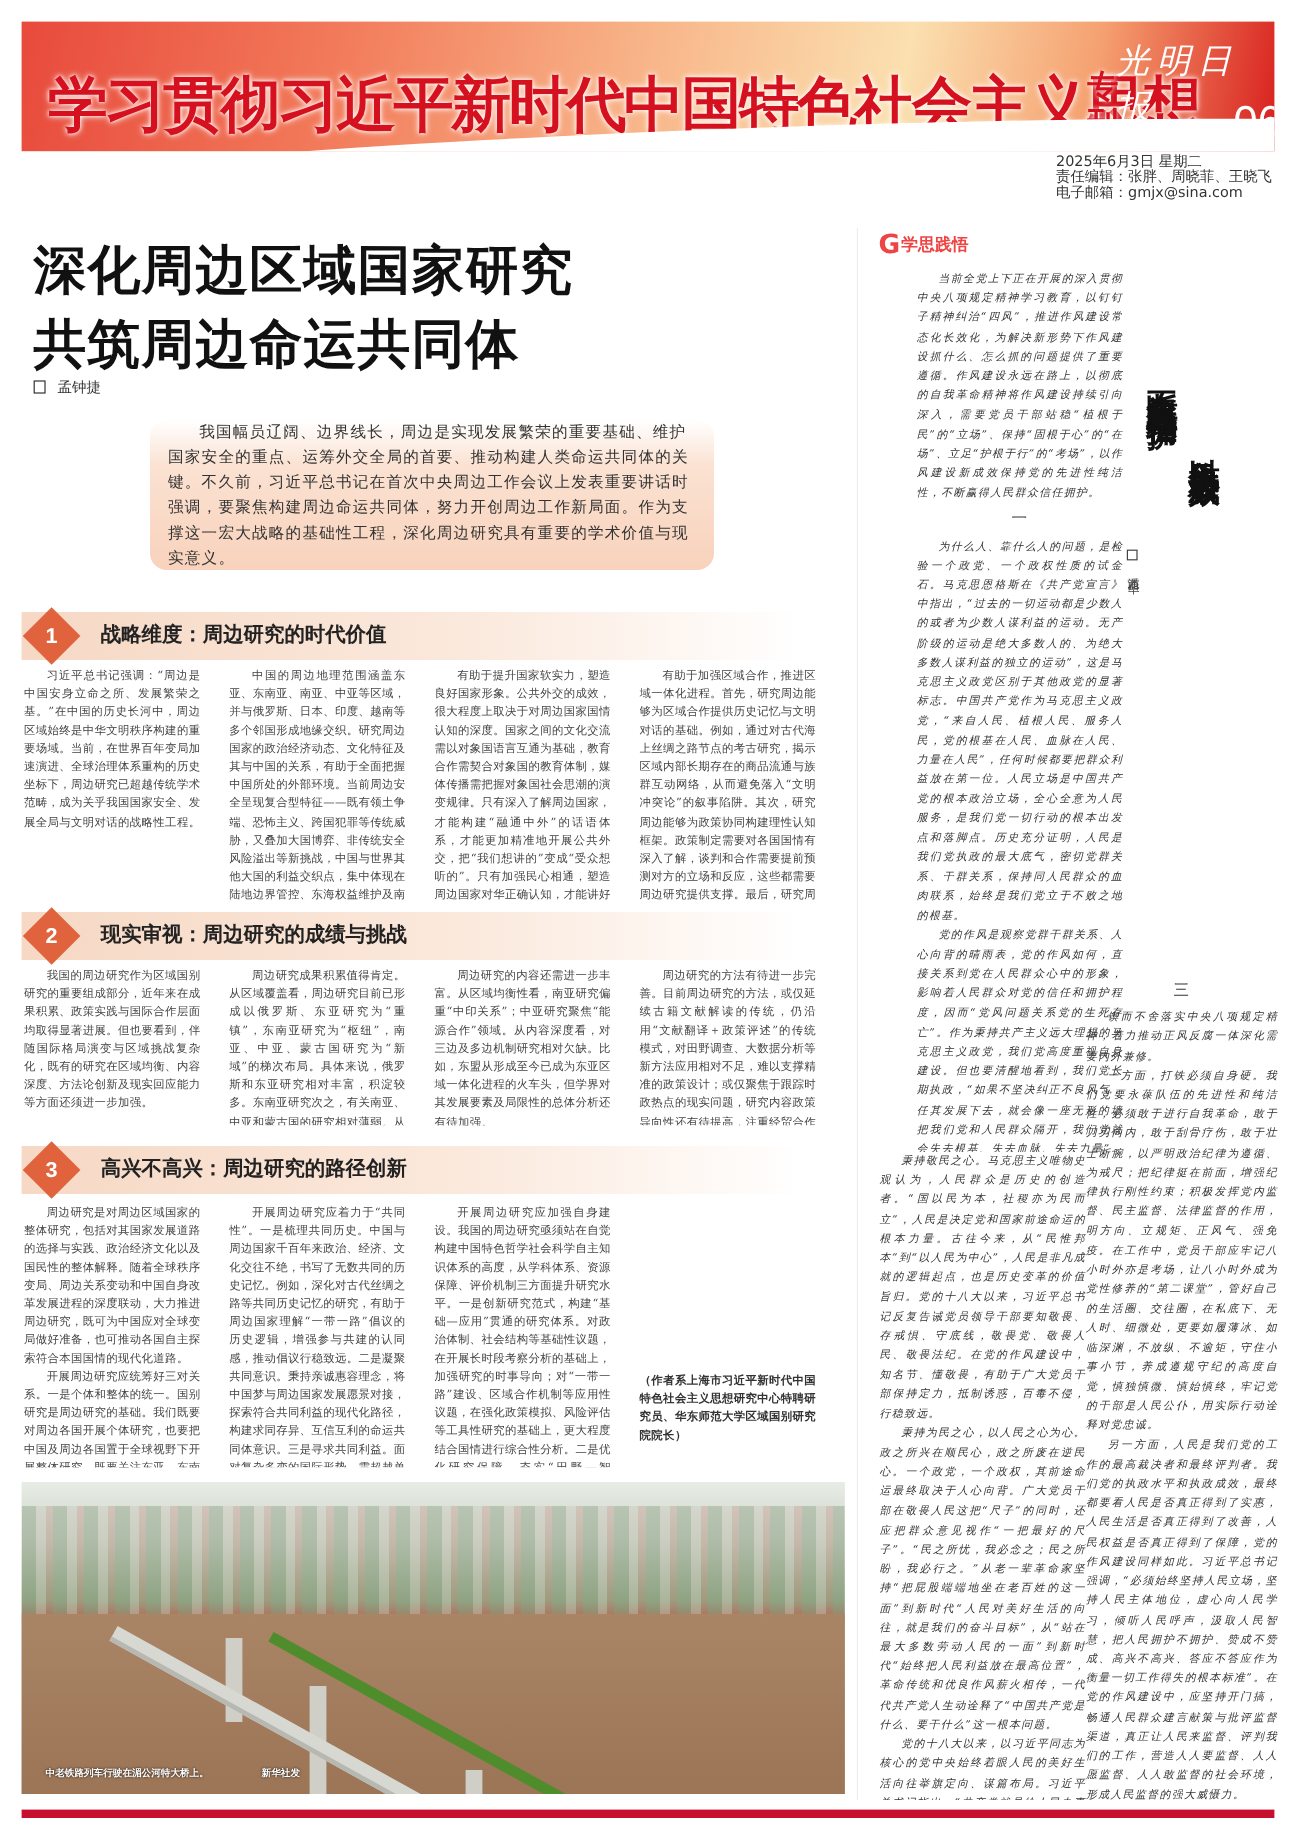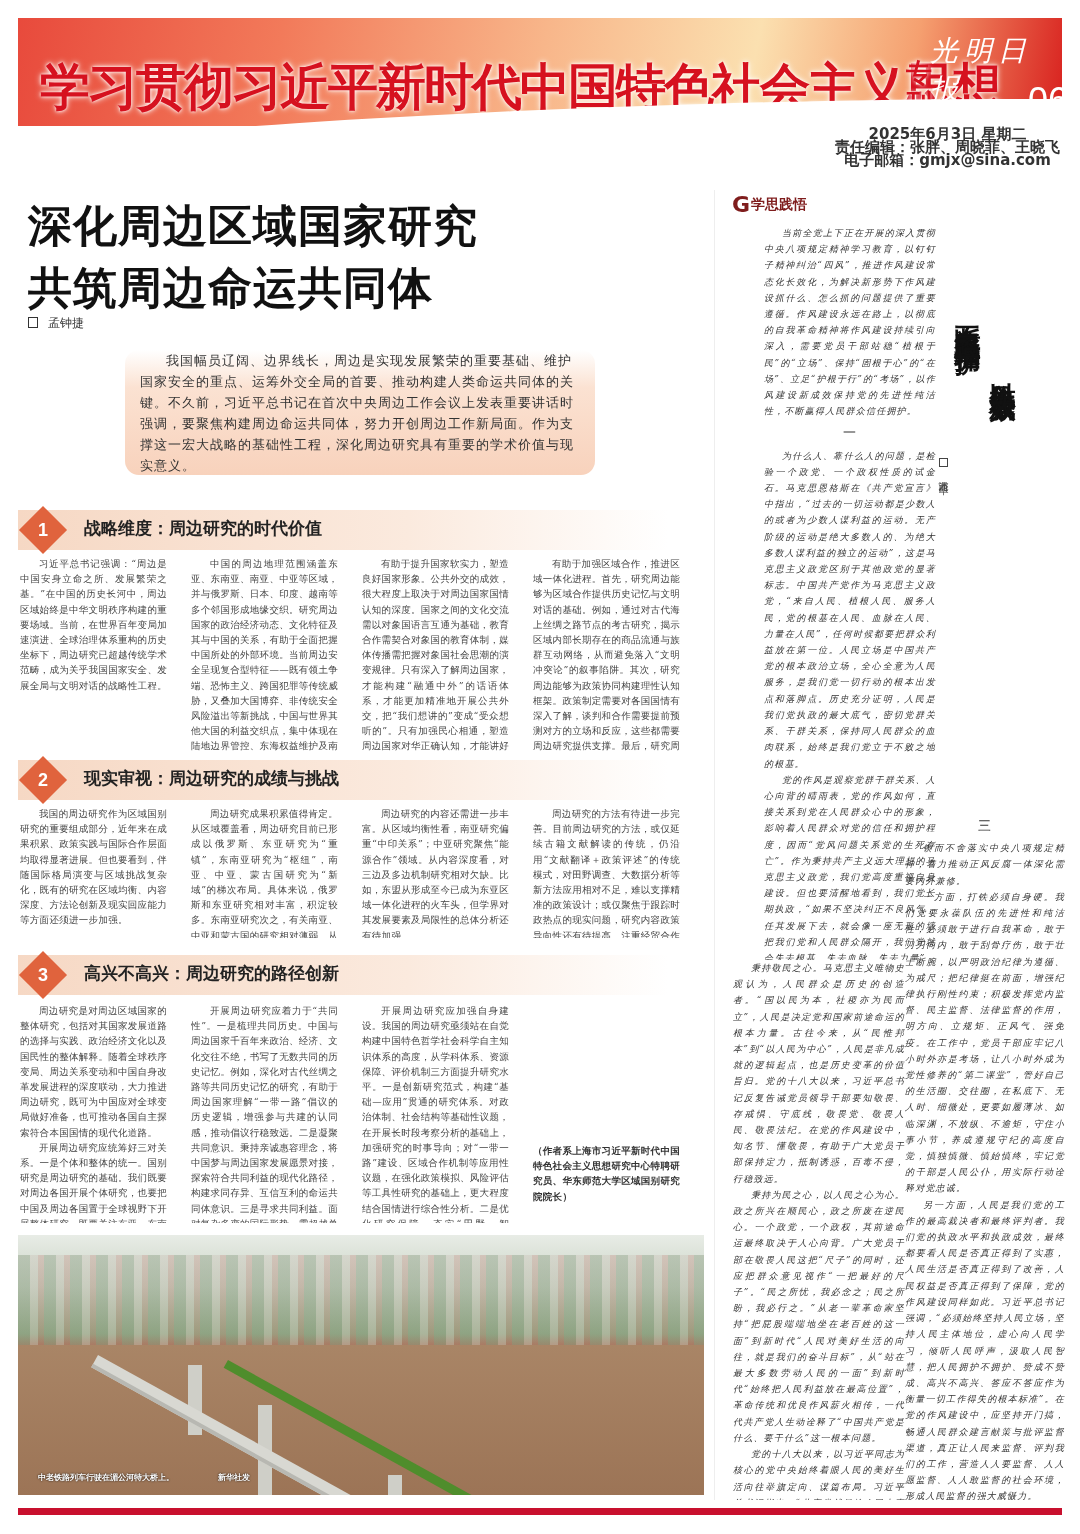--- a/index.html
+++ b/index.html
@@ -3,21 +3,21 @@
 <meta charset="utf-8">
 <style>
 *{box-sizing:border-box;margin:0;padding:0}
 body{width:1080px;height:1534px;background:#fff;font-family:"DejaVu Serif","Liberation Serif",serif;color:#222;position:relative;overflow:hidden}
 .banner{position:absolute;left:18px;top:18px;width:1044px;height:108px;background:linear-gradient(100deg,#e84a3c 0%,#f27a5a 25%,#f8b68a 50%,#fbe0b0 70%,#f5a070 85%,#d8201e 100%);border-radius:0 0 0 0;overflow:hidden}
 .banner:after{content:"";position:absolute;left:0;bottom:-40px;width:120%;height:60px;background:#fff;border-radius:50% 50% 0 0;transform:rotate(-2deg)}
 .banner-title{position:absolute;left:22px;top:36px;font-family:"DejaVu Sans","Liberation Sans",sans-serif;font-weight:bold;font-size:50px;color:#d6111f;letter-spacing:-2px;text-shadow:0 0 6px #fff,0 0 3px #fff;white-space:nowrap}
 .banner-special{position:absolute;left:888px;top:40px;width:30px;font-family:"DejaVu Sans",sans-serif;font-weight:bold;font-size:26px;line-height:30px;color:#d6111f;text-shadow:0 0 4px #fff}
 .banner-logo{position:absolute;left:912px;top:14px;font-family:Liberation Sans, sans-serif;font-style:italic;font-size:28px;color:#fff;letter-spacing:6px}
 .banner-page{position:absolute;left:1010px;top:62px;font-family:"Liberation Sans",sans-serif;font-size:36px;color:#fff}
-.meta{position:absolute;right:20px;top:128px;text-align:center;font-family:"DejaVu Sans",sans-serif;font-size:15px;font-weight:bold;line-height:13px;color:#333}
+.meta{position:absolute;right:20px;top:128px;text-align:left;font-family:"DejaVu Sans",sans-serif;font-size:12px;font-weight:normal;line-height:13px;color:#333}
 .main-title{position:absolute;left:28px;top:195px;font-family:"DejaVu Serif",serif;font-weight:bold;font-size:44px;line-height:62px;color:#111;letter-spacing:1px}
 .byline{position:absolute;left:28px;top:315px;font-size:12px;color:#333}
 .byline .box{display:inline-block;width:10px;height:11px;border:1px solid #333;margin-right:10px;vertical-align:-1px}
 .lead{position:absolute;left:125px;top:350px;width:470px;height:125px;padding:0 15px 0 15px;background:linear-gradient(180deg,#fff 0%,#fbe2d2 30%,#f8d2bc 100%);border-radius:14px;font-size:13px;line-height:21px;color:#333;text-indent:26px;letter-spacing:1px}
 .section-head{position:absolute;left:18px;width:650px;height:40px;background:linear-gradient(90deg,#f6d8c4 0%,#fbeade 60%,#fff 100%)}
 .diamond{position:absolute;left:8px;top:3px;width:34px;height:34px;background:#e0633d;transform:rotate(45deg)}
 .diamond-num{position:absolute;left:8px;top:3px;width:34px;height:34px;line-height:34px;text-align:center;color:#fff;font-family:"Liberation Sans",sans-serif;font-weight:bold;font-size:18px}
 .section-title{position:absolute;left:66px;top:7px;font-weight:bold;font-size:17px;color:#222}
 .cols{position:absolute;left:20px;width:660px;display:grid;grid-template-columns:repeat(4,1fr);column-gap:24px;font-size:9.5px;line-height:15.2px;color:#444;letter-spacing:.3px}
 .cols p{text-indent:2em;text-align:justify}
@@ -25,21 +25,21 @@
 .photo{position:absolute;left:18px;top:1235px;width:686px;height:260px;overflow:hidden;background:linear-gradient(180deg,#e8ece6 0%,#c9d4c4 20%,#9bb08e 38%,#a88a70 42%,#a57c60 100%)}
 .photo .town{position:absolute;left:0;top:20px;width:100%;height:100px;background:repeating-linear-gradient(90deg,rgba(120,140,110,.35) 0 12px,rgba(200,190,180,.35) 12px 20px,rgba(170,70,60,.2) 20px 26px)}
 .photo .river{position:absolute;left:0;top:110px;width:100%;height:150px;background:linear-gradient(180deg,#a98566,#9c7456)}
 .photo .bridge{position:absolute;left:80px;top:120px;width:760px;height:14px;background:#d8d8d2;transform:rotate(29deg);transform-origin:0 0;border-bottom:4px solid #b8b8b2}
 .photo .train{position:absolute;left:210px;top:125px;width:430px;height:9px;background:#4f8d2c;transform:rotate(29deg);transform-origin:0 0;border-radius:0 6px 6px 0}
 .photo .pier{position:absolute;width:14px;background:#cfcfc8}
 .caption{position:absolute;left:20px;bottom:12px;font-family:Liberation Mono, monospace;font-size:8px;color:#fff;font-weight:bold;text-shadow:0 0 2px #000}
 .caption-credit{position:absolute;left:200px;bottom:12px;font-family:"DejaVu Sans",sans-serif;font-size:8px;color:#fff;font-weight:bold;text-shadow:0 0 2px #000}
 .bottom-rule{position:absolute;left:18px;top:1508px;width:1044px;height:7px;background:#c8102e}
 .column-rule{position:absolute;left:714px;top:190px;width:1px;height:1310px;background:#eee}
-.sidebar-tag{position:absolute;left:732px;top:192px;font-family:"DejaVu Sans",sans-serif;font-weight:bold;font-size:14px;color:#7f1d1d}
+.sidebar-tag{position:absolute;left:732px;top:192px;font-family:"DejaVu Sans",sans-serif;font-weight:bold;font-size:14px;color:#ef4444}
 .sidebar-tag .g{display:inline-block;font-size:22px;font-weight:bold;margin-right:1px;vertical-align:-3px}
 .r-text{position:absolute;font-size:9px;line-height:16.2px;color:#333;letter-spacing:1.2px;font-style:italic;text-align:justify}
 .r-text p{text-indent:2em}
 .r-num{text-align:center;font-size:13px;font-style:normal;margin:6px 0}
 .vtitle{position:absolute;writing-mode:vertical-rl;font-family:"DejaVu Serif",serif;font-weight:bold;color:#111;font-size:26px;line-height:30px;letter-spacing:2px}
 .vbyline{position:absolute;left:936px;top:458px;writing-mode:vertical-rl;font-size:10px;color:#444;letter-spacing:2px}
 .vbyline .box{display:inline-block;width:9px;height:9px;border:1px solid #444;margin-bottom:6px}
 </style>
 </head>
 <body>

